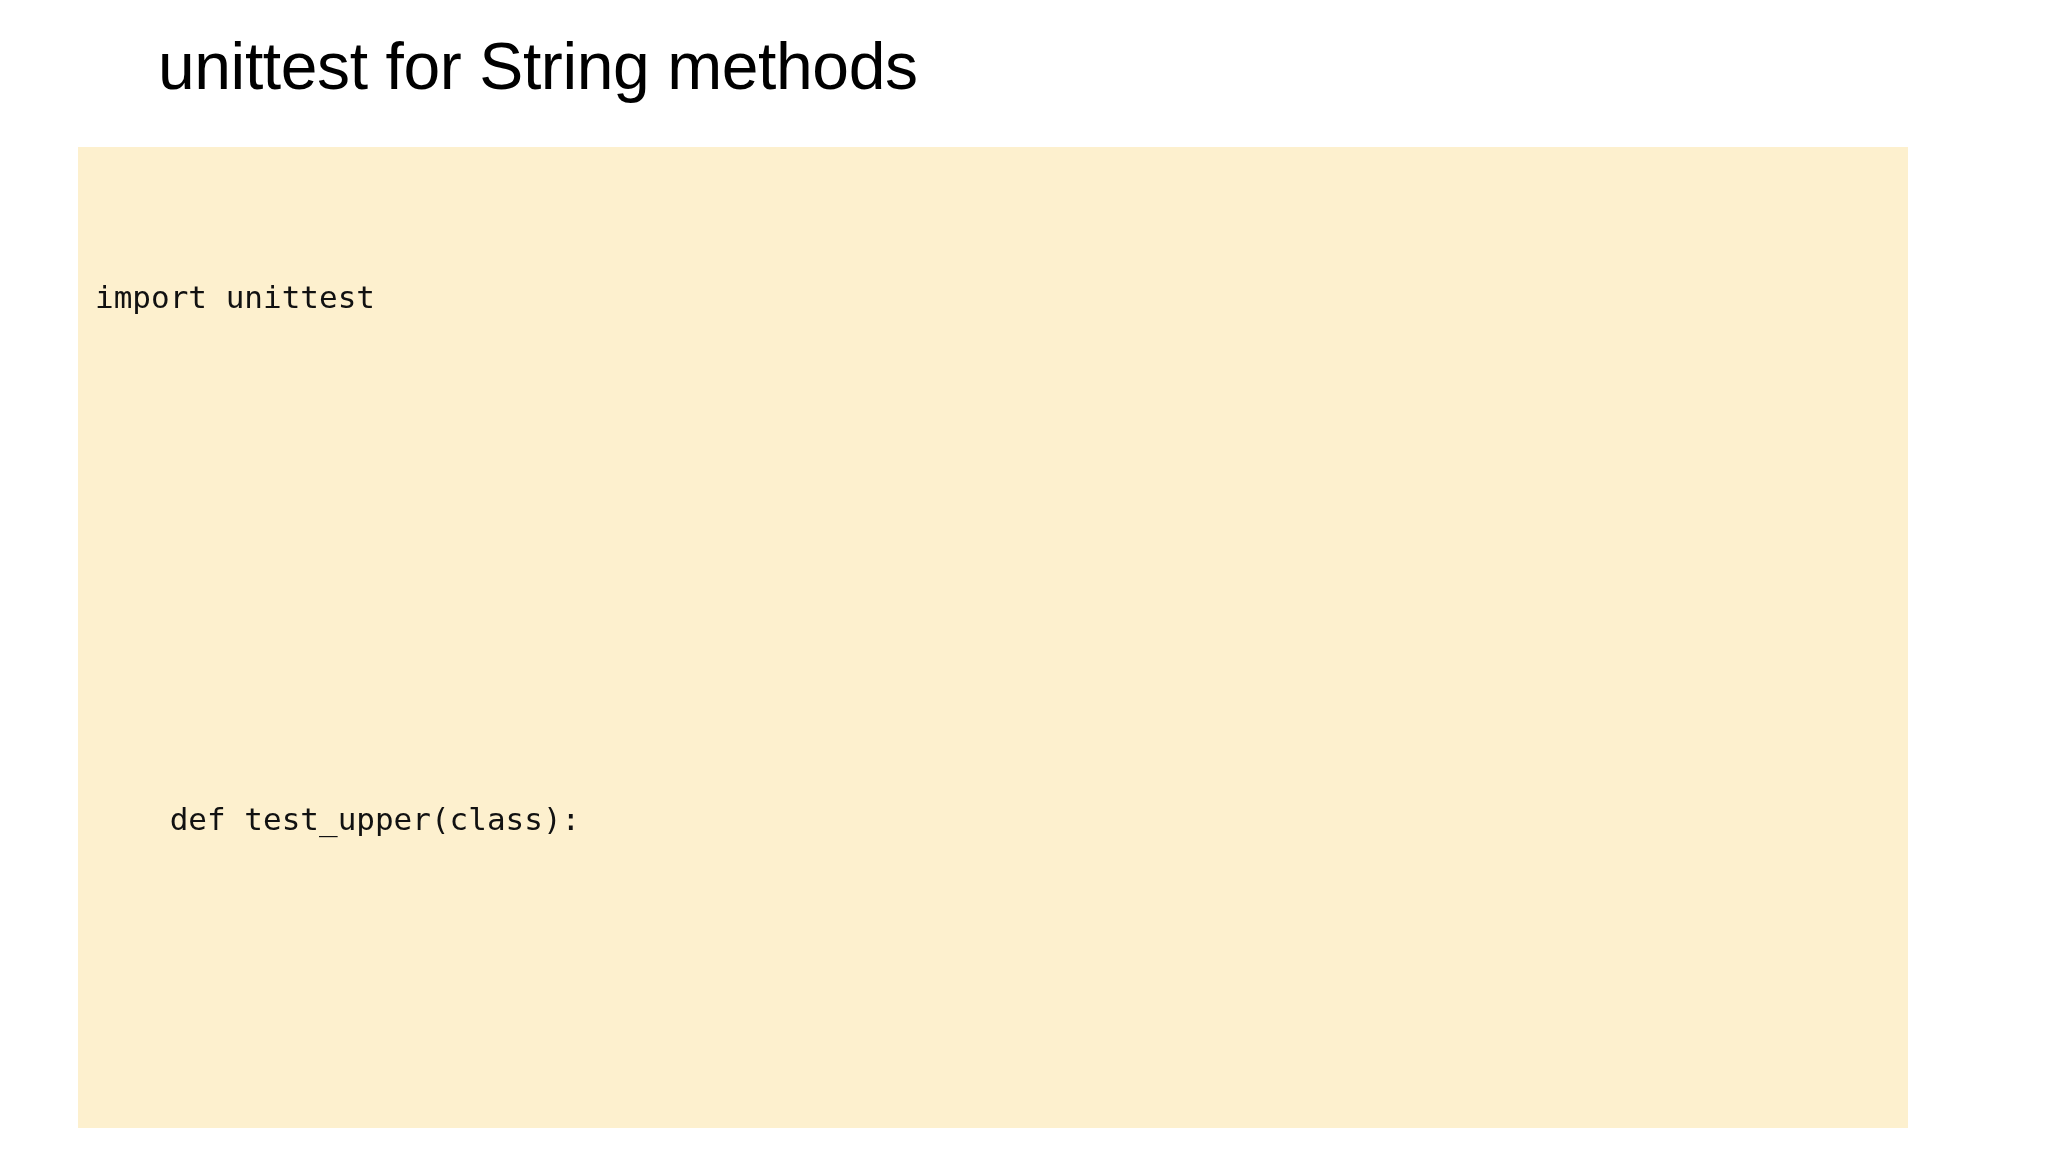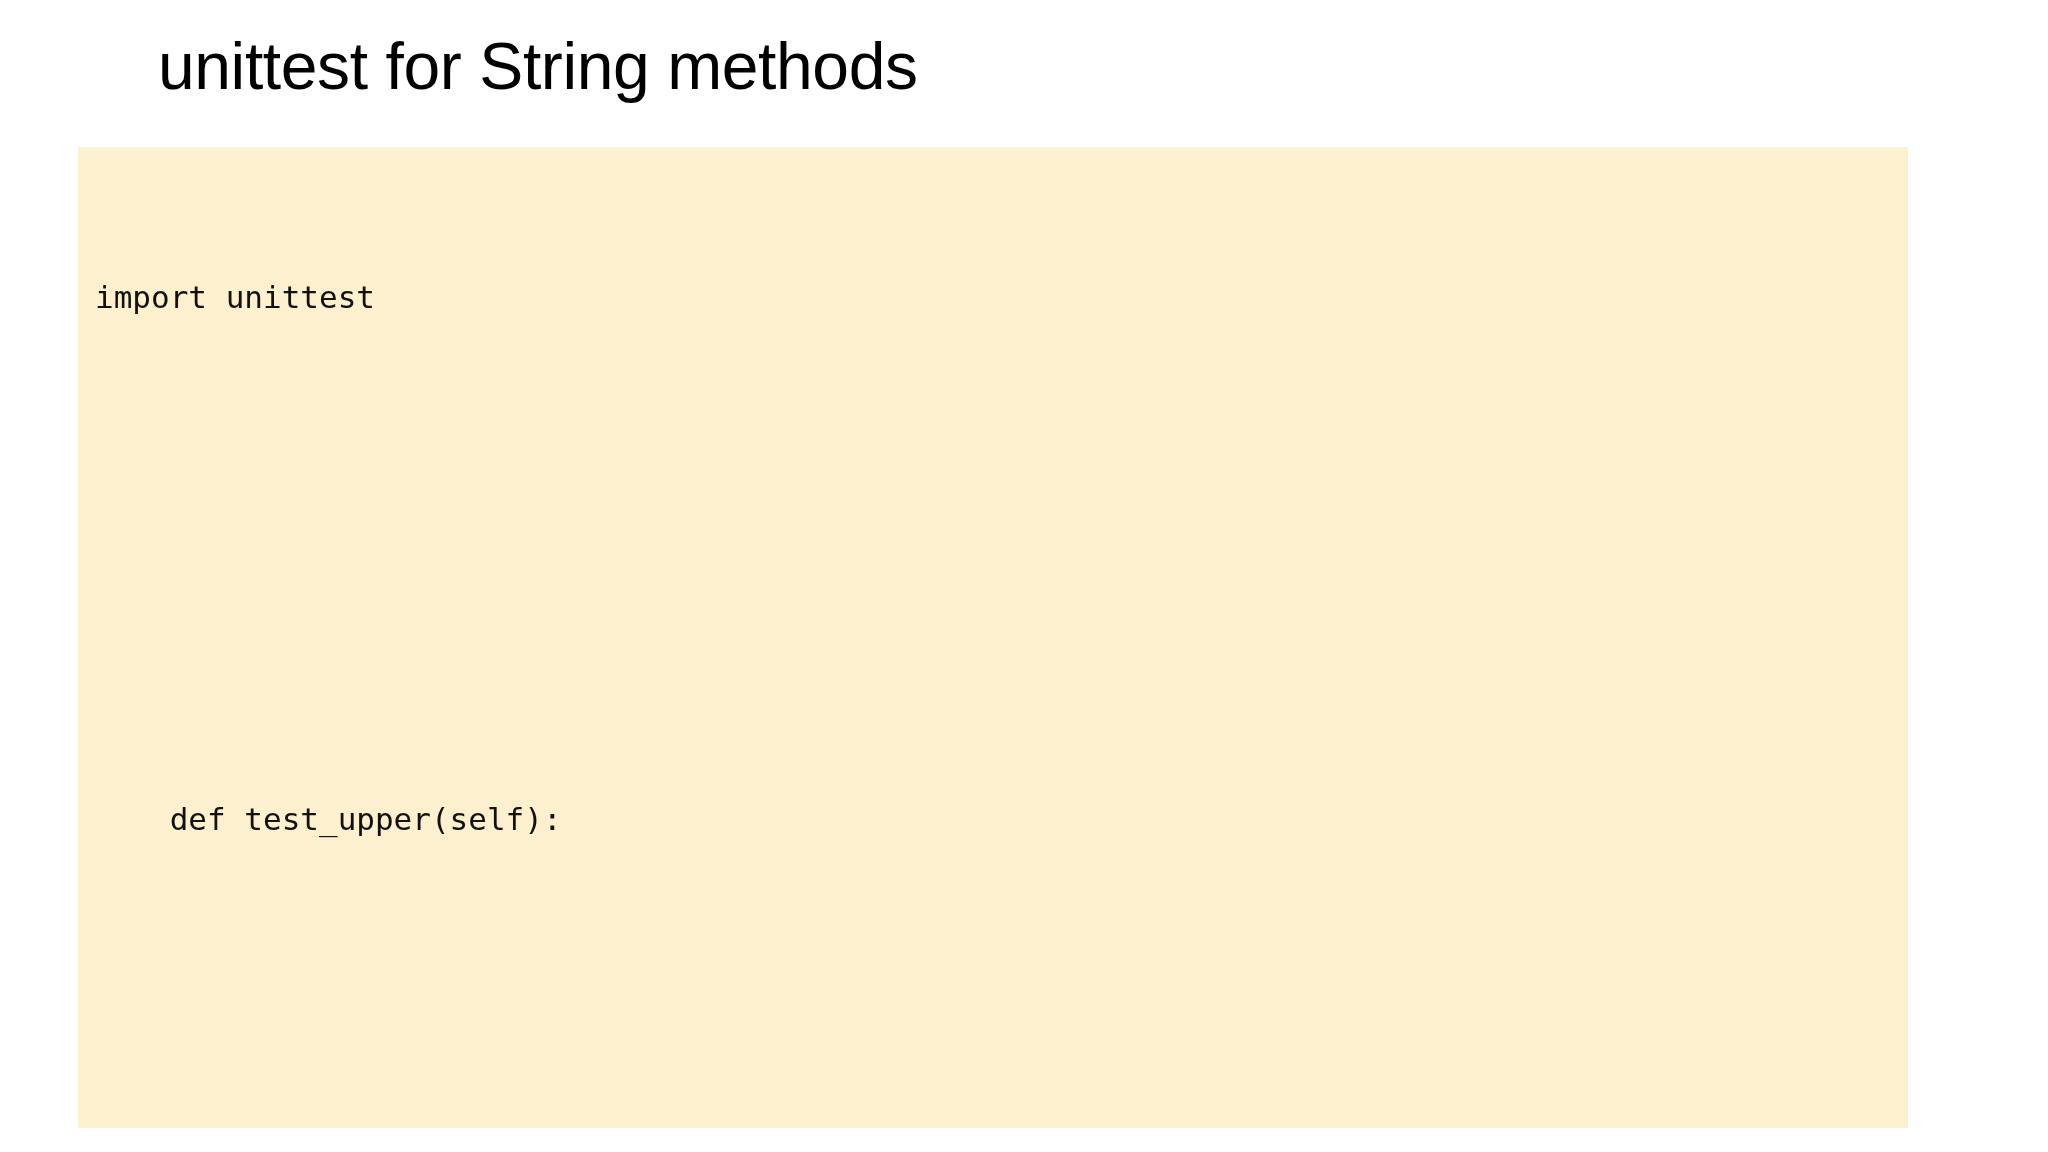--- a/index.html
+++ b/index.html
@@ -84,21 +84,21 @@
 
 <div class="slide" style="background: rgb(255, 255, 255);">
 
   <div class="slide-title">unittest for String methods</div>
 
   <div class="code-block" style="background: rgb(253, 240, 206); color: rgb(17, 17, 17);">
     <div class="code-lines">
       <span class="code-line">import unittest</span>
       <span class="code-line blank"></span>
       <span class="code-line blank"></span>
-      <span class="code-line">    def test_upper(self):</span>
+      <span class="code-line">    def test_upper(class):</span>
       
       
       
       
       
       
       
       
       
       

